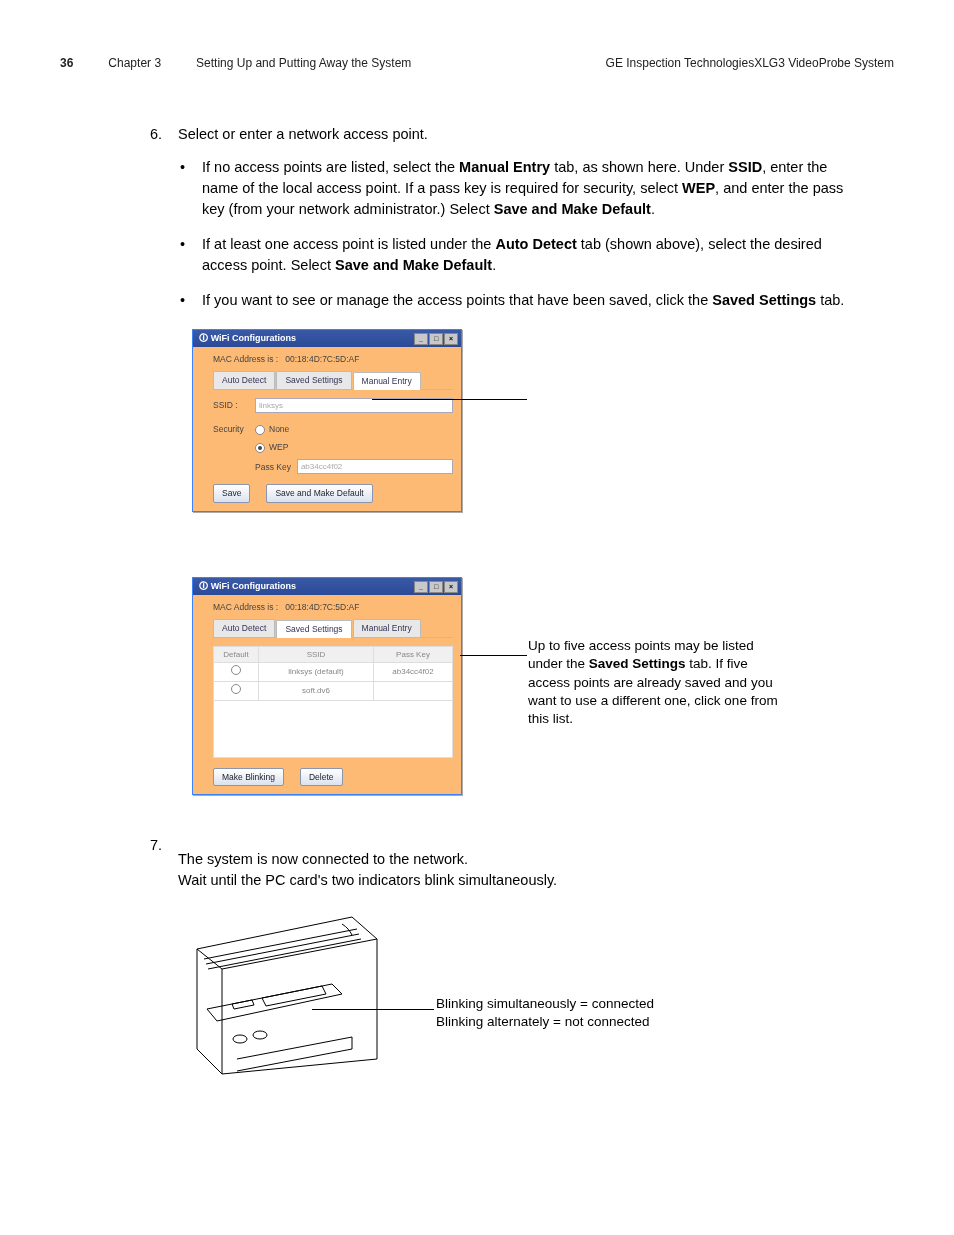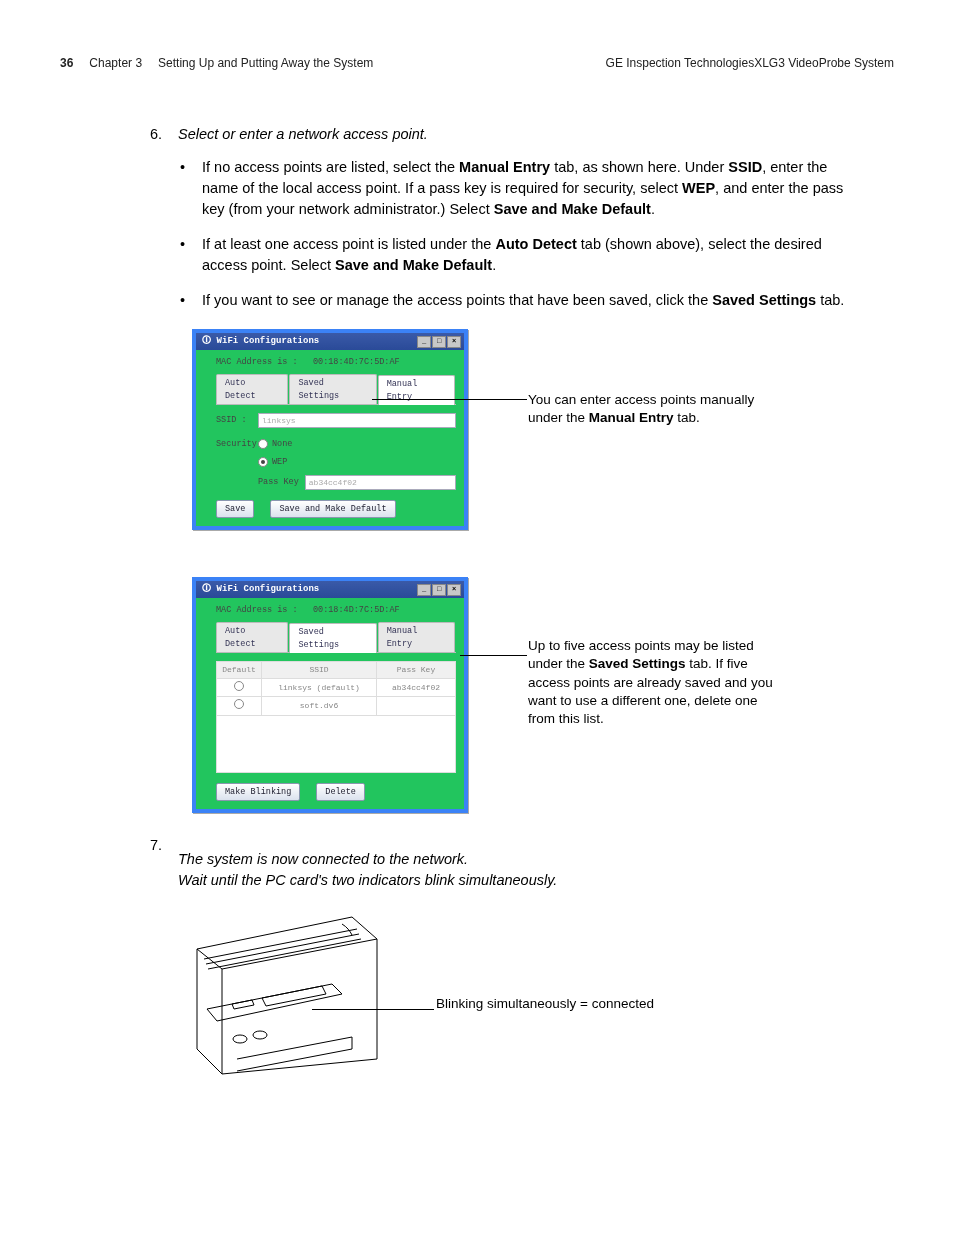--- a/index.html
+++ b/index.html
@@ -18,59 +18,58 @@
     box-sizing: border-box;
     padding: 56px 60px 60px 60px;
   }
   .header {
     display: flex;
     justify-content: space-between;
     font-size: 12px;
     color: #222;
     margin-bottom: 54px;
   }
-  .header .left { display: flex; gap: 16px; }
+  .header .left { display: flex; gap: 35px; }
   .header .page-num { font-weight: bold; }
   .header .right { display: flex; }
   .content {
     margin-left: 90px;
     width: 710px;
     font-size: 14.5px;
     line-height: 1.45;
   }
   .step {
     display: flex;
     margin-bottom: 6px;
   }
   .step-num { width: 28px; flex-shrink:0; }
-  .step-body { flex: 1; font-style: italic; }
+  .step-body { flex: 1; }
   .bullets { margin: 12px 0 18px 30px; padding:0; }
   .bullets li { list-style: none; position: relative; padding-left: 22px; margin-bottom: 14px; }
   .bullets li::before { content: "•"; position: absolute; left: 0; top:0; }
   b { font-weight: bold; }
   .figure-block { position: relative; margin: 10px 0 28px 42px; }
   .callout {
     position: absolute;
     font-size: 13.5px;
     line-height: 1.35;
     width: 260px;
   }
   .callout-line {
     position: absolute;
     height: 1px;
     background: #000;
   }
   
   .win {
     width: 268px;
-    border: 4px solid #3b82f6;
-    background: #22c55e;
+    border: 1px solid #3b82f6;
+    background: #fdba74;
     box-shadow: 1px 1px 0 #aaa;
     font-size: 9px;
-    font-family: Liberation Mono, monospace;
   }
   .win-title {
     display:flex; justify-content:space-between; align-items:center;
     background: linear-gradient(#3a5aa8,#2a4a98);
     color:#fff; padding: 2px 3px 2px 6px; font-size:9px; font-weight:bold;
   }
   .win-ctrls { display:flex; gap:1px; }
   .win-ctrl { width:12px; height:10px; background:#c8c8c8; border:1px solid #888; font-size:7px; line-height:9px; text-align:center; color:#000;}
   .win-body { padding:6px 8px 8px 20px; color:#444;}
   .mac-line { font-size:8.5px; margin-bottom:6px;}
@@ -169,23 +168,20 @@
             <span>Pass Key</span>
             <span class="tinput" style="width:100px;">ab34cc4f02</span>
           </div>
           <div class="btn-row">
             <span class="btn">Save</span>
             <span class="btn">Save and Make Default</span>
           </div>
         </div>
       </div>
       <div class="callout-line" style="left:180px; top:70px; width:155px;"></div>
-      <div class="callout" style="left:336px; top:62px;">
-        <span>You can enter access points manually under the </span><b>Manual Entry</b><span> tab.</span>
-      </div>
     </div>
 
     <div class="figure-block" style="height:230px;">
       <div class="win win2">
         <div class="win-title">
           <span>🛈 <span>WiFi Configurations</span></span>
           <span class="win-ctrls">
             <span class="win-ctrl">_</span>
             <span class="win-ctrl">□</span>
             <span class="win-ctrl">×</span>
@@ -224,21 +220,21 @@
           </tbody>
             </table>
           <div class="btn-row">
             <span class="btn">Make Blinking</span>
             <span class="btn">Delete</span>
           </div>
         </div>
       </div>
       <div class="callout-line" style="left:268px; top:78px; width:67px;"></div>
       <div class="callout" style="left:336px; top:60px; width:250px;">
-        <span>Up to five access points may be listed under the </span><b>Saved Settings</b><span> tab. If five access points are already saved and you want to use a different one, delete one from this list.</span>
+        <span>Up to five access points may be listed under the </span><b>Saved Settings</b><span> tab. If five access points are already saved and you want to use a different one, click one from this list.</span>
       </div>
     </div>
 
     <div class="step" style="margin-top:6px;">
       <div class="step-num">7.</div>
       <div class="step-body">
         <div style="margin-top:14px;">The system is now connected to the network.</div>
         <div>Wait until the PC card's two indicators blink simultaneously.</div>
       </div>
     </div>
@@ -255,17 +251,18 @@
           <ellipse cx="48" cy="130" rx="7" ry="4"></ellipse>
           <ellipse cx="68" cy="126" rx="7" ry="4"></ellipse>
           <path d="M12,50 L165,20 M14,55 L167,25 M16,60 L169,30"></path>
           <path d="M150,15 C155,18 158,22 160,26"></path>
           <path d="M45,150 L160,128 L160,140 L45,162"></path>
         </g>
       </svg>
       <div class="callout-line" style="left:120px; top:100px; width:122px;"></div>
       <div class="callout" style="left:244px; top:86px; width:260px;">
         <div>Blinking simultaneously = connected</div>
+        <div>Blinking alternately = not connected</div>
       </div>
     </div>
 
   </div>
 </div>
 
 </body></html>

